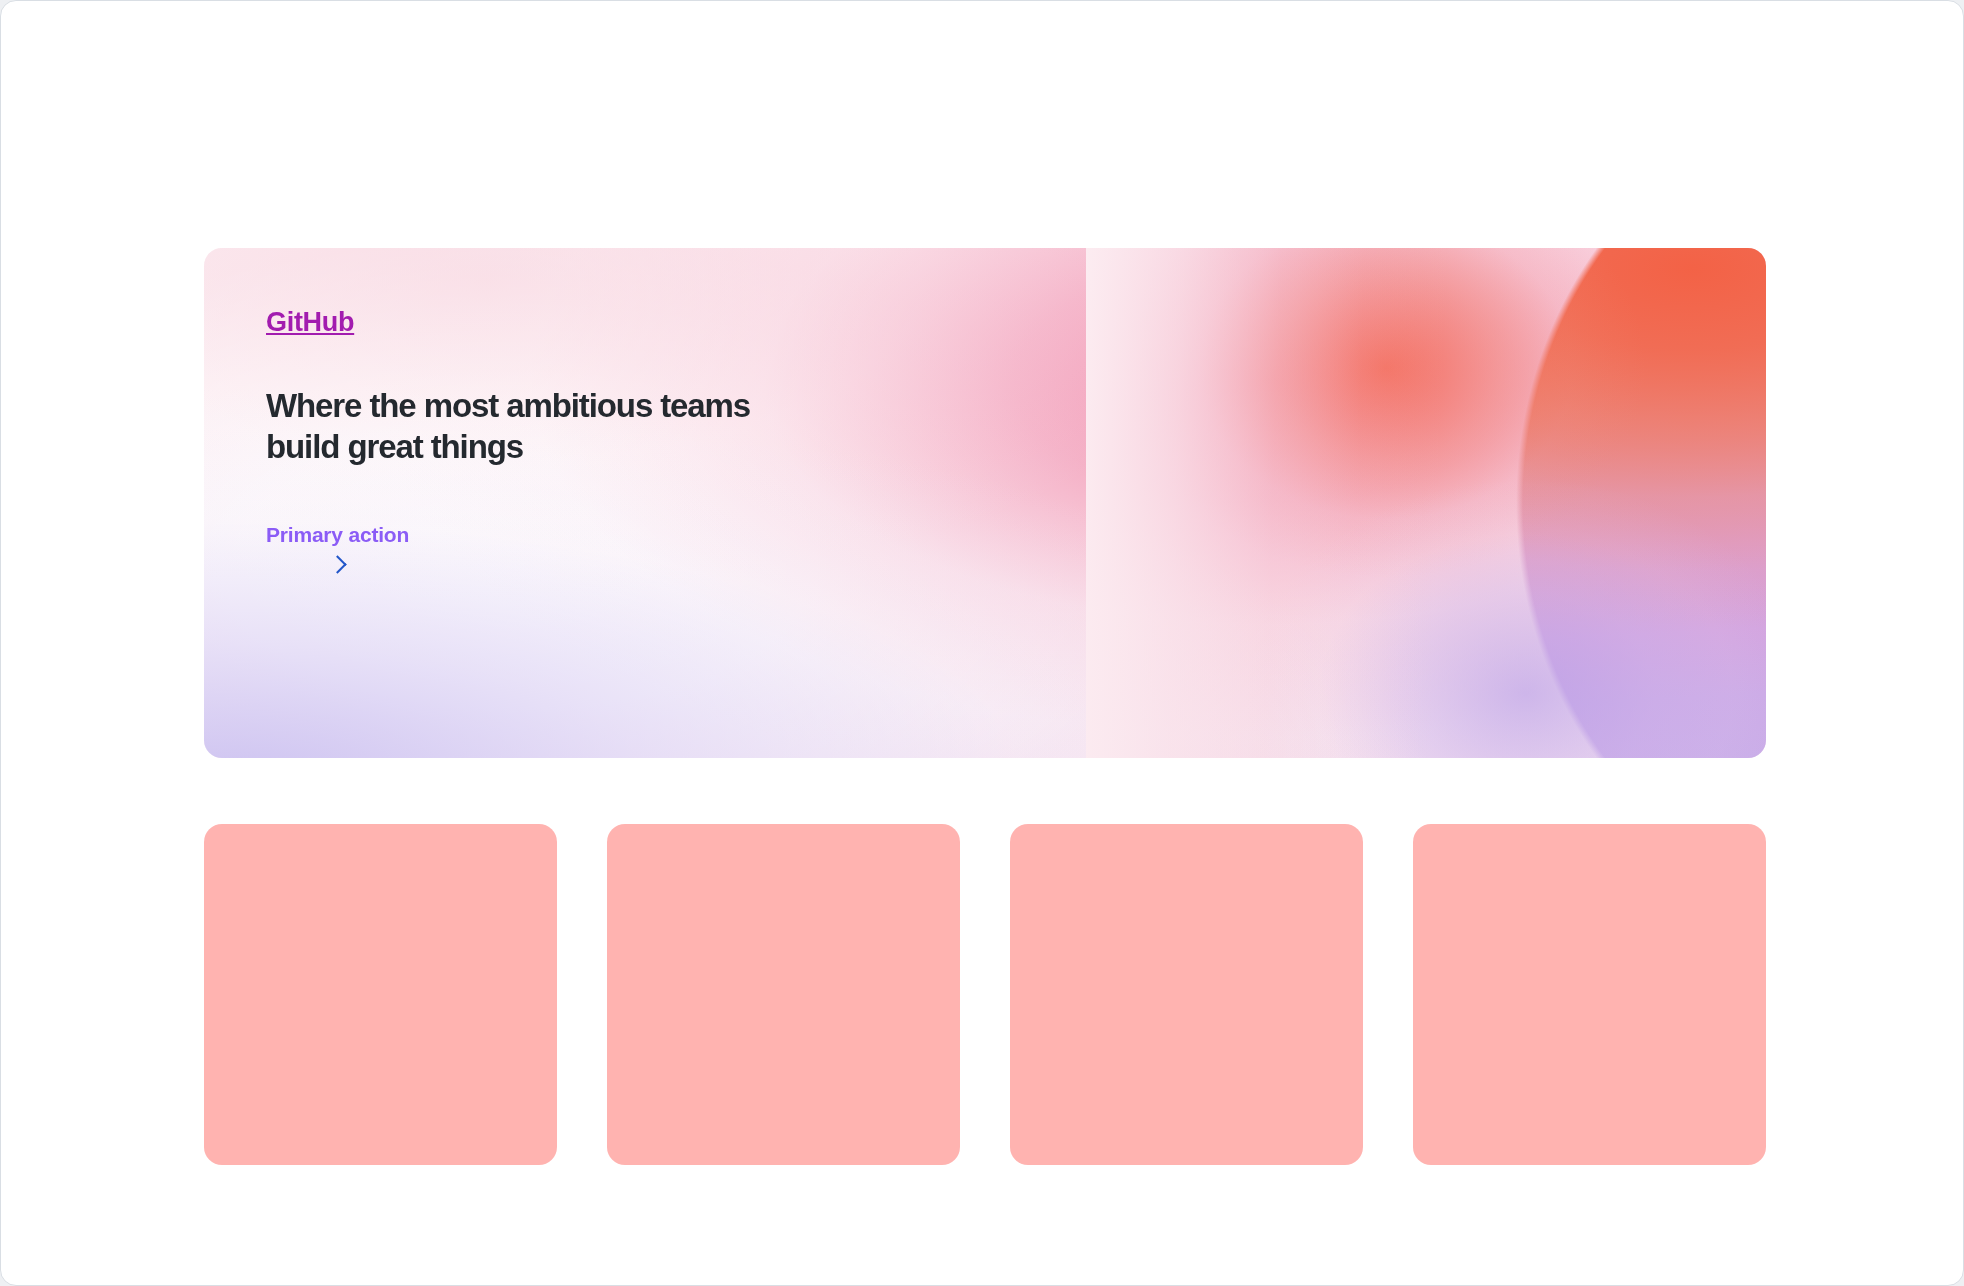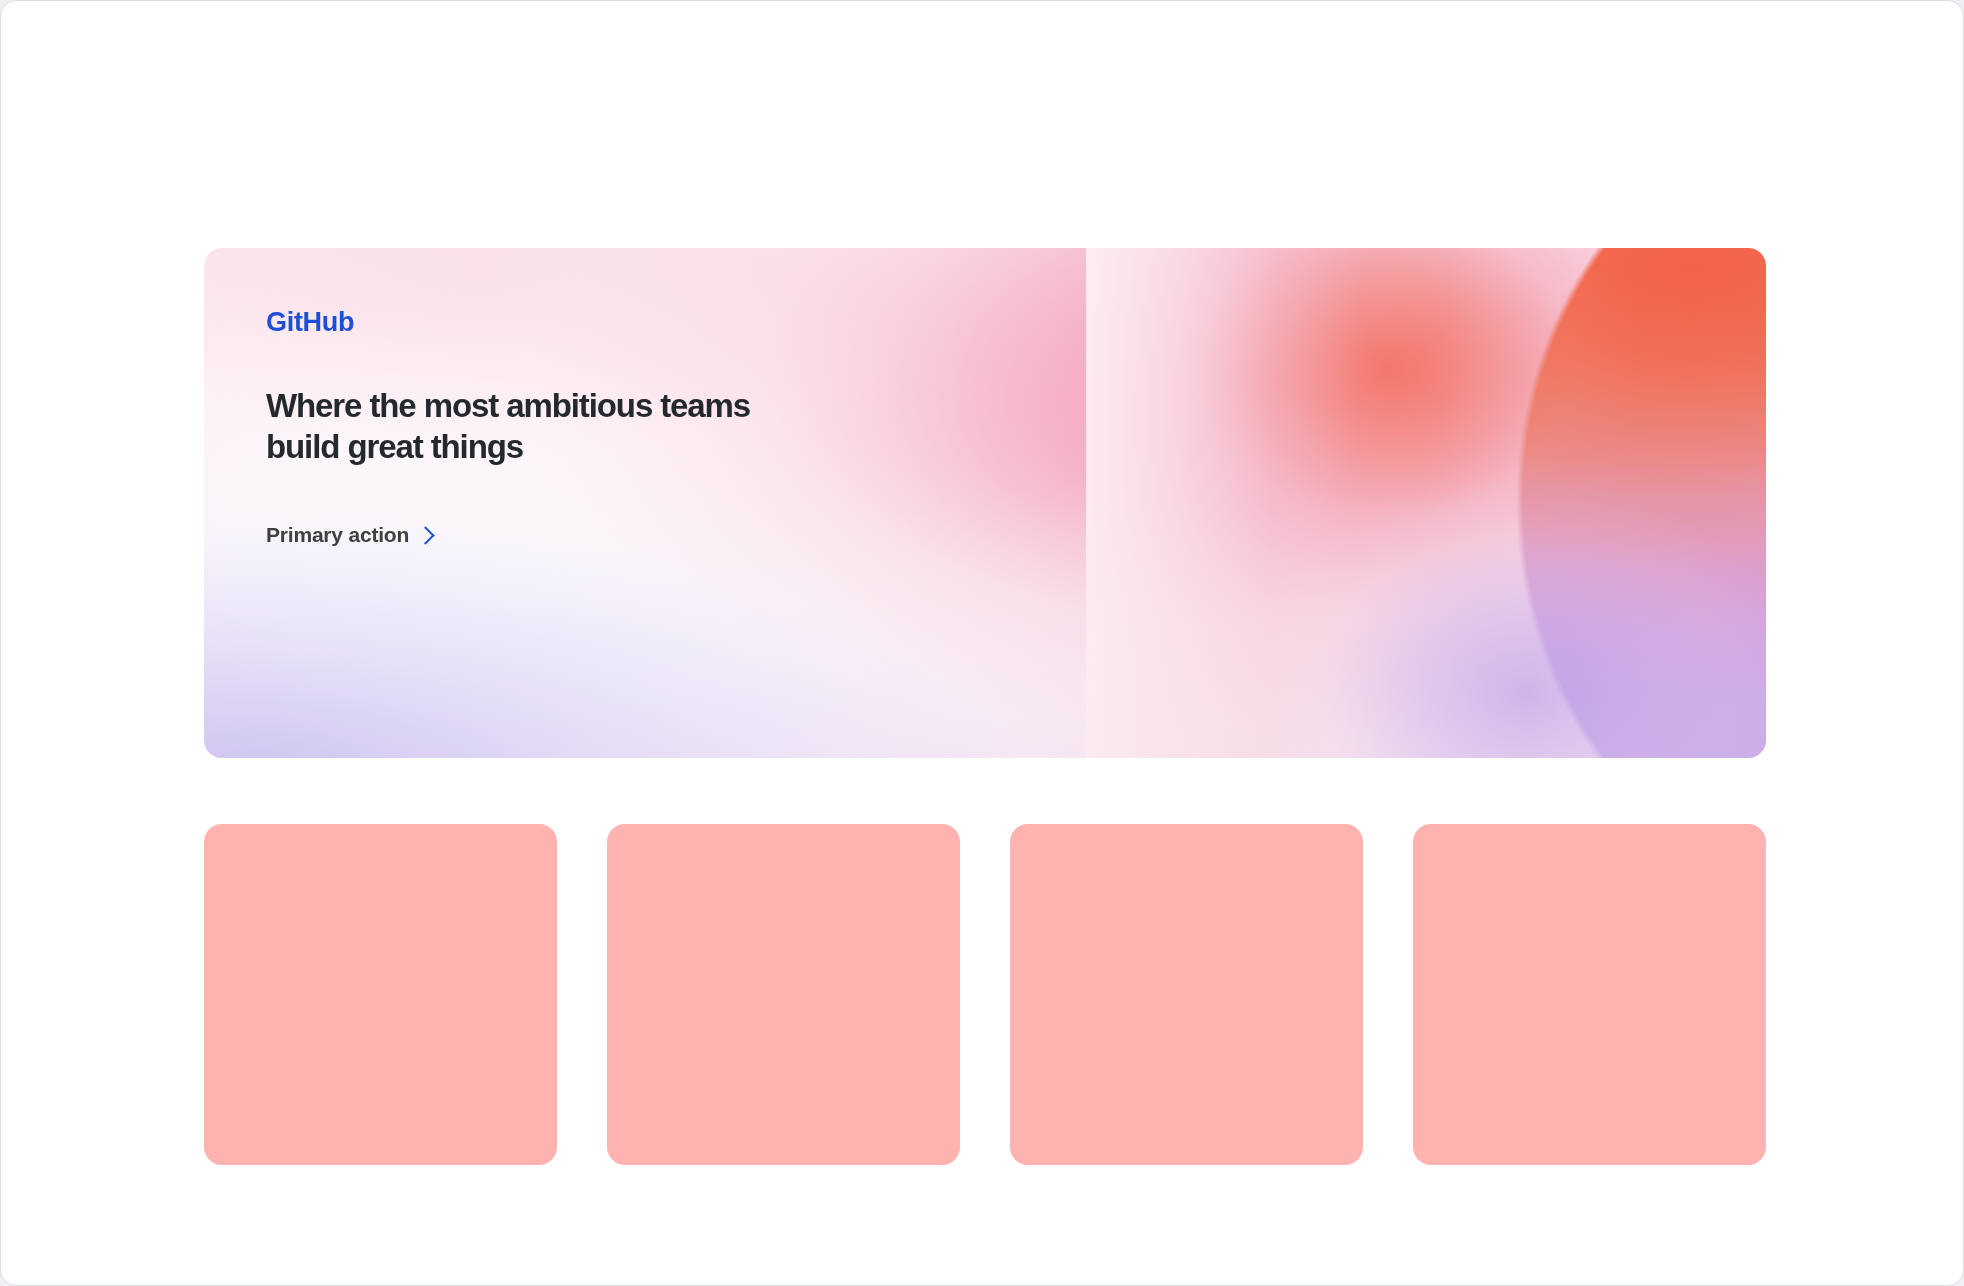--- a/index.html
+++ b/index.html
@@ -151,45 +151,47 @@
     left: 62px;
     top: 58px;
     width: 760px;
     z-index: 5;
   }
 
   .eyebrow {
     font-size: 27px;
     font-weight: 700;
     letter-spacing: -0.3px;
-    color: #1d4ed8;
+    color: #a21caf;
     line-height: 1.2;
+    text-decoration: underline;
   }
 
   .hero-heading {
     margin-top: 48px;
     font-size: 33px;
     font-weight: 700;
     line-height: 1.22;
     letter-spacing: -1.1px;
     color: #24292F;
     max-width: 560px;
   }
 
   .hero-link {
     display: inline-flex;
     align-items: center;
     gap: 10px;
     margin-top: 56px;
     font-size: 21px;
     font-weight: 700;
     letter-spacing: -0.2px;
-    color: #404040;
+    color: #8b5cf6;
     text-decoration: none;
     cursor: pointer;
+    flex-direction: column;
   }
   .hero-link .chev {
     display: inline-block;
     width: 13px;
     height: 13px;
     border-right: 2.6px solid #2256C9;
     border-top: 2.6px solid #2256C9;
     transform: rotate(45deg);
     position: relative;
     top: 1px;

